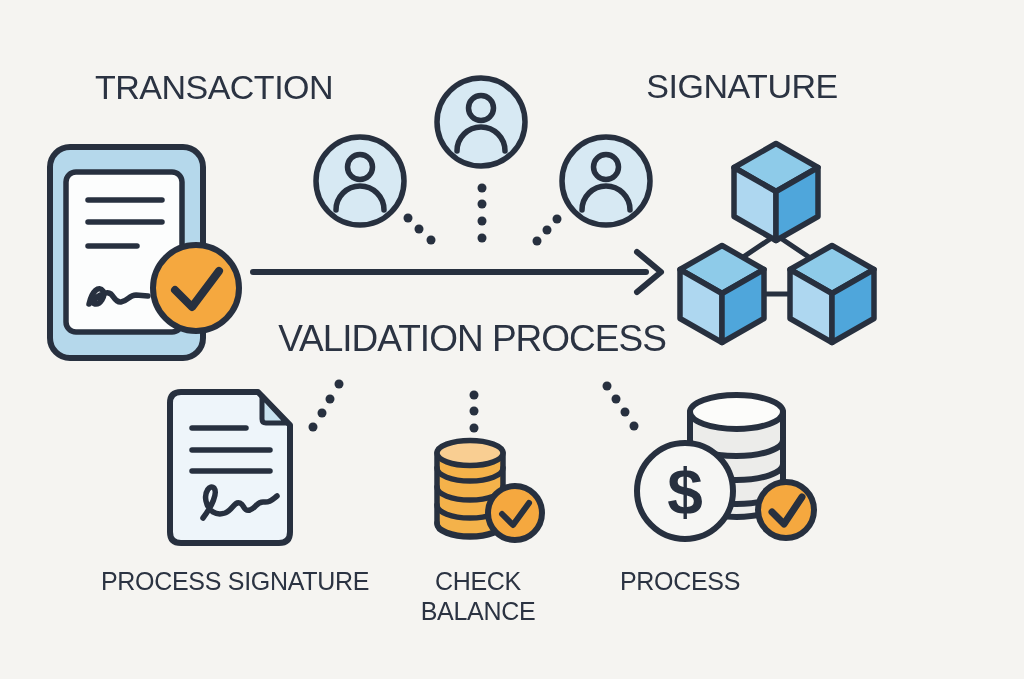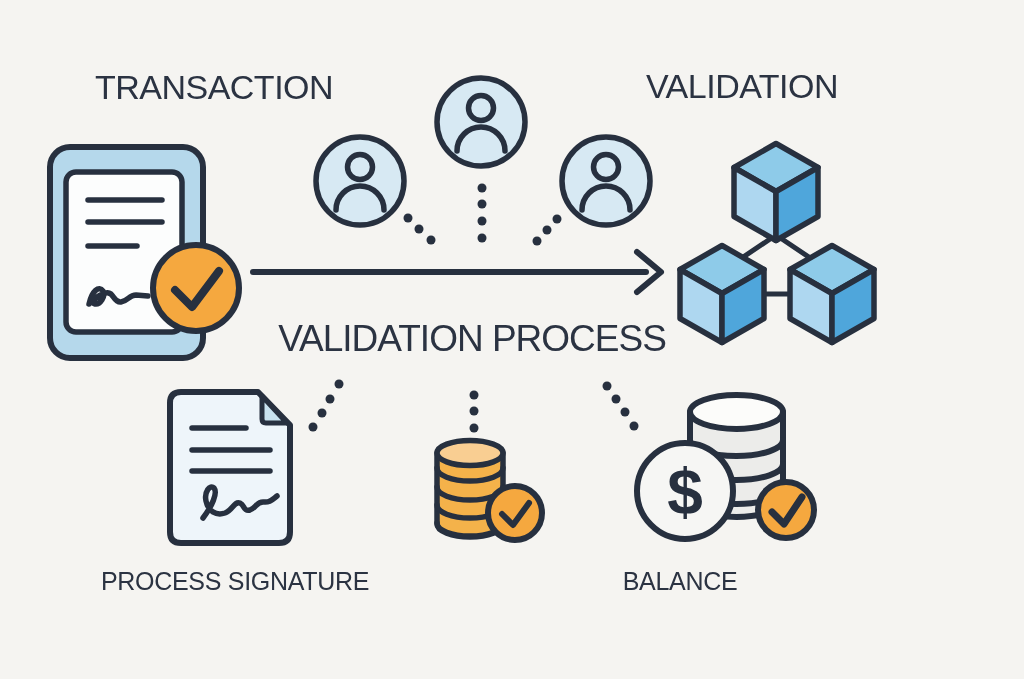--- a/index.html
+++ b/index.html
@@ -167,21 +167,22 @@
       <ellipse cx="736.5" cy="412" rx="46.5" ry="17" fill="var(--coin_gray_top)" stroke="var(--ink)" stroke-width="6"></ellipse>
       <circle cx="685" cy="491" r="48" fill="var(--dollar_coin)" stroke="var(--ink)" stroke-width="6"></circle>
       <text x="685" y="514" text-anchor="middle" class="dollar-glyph">$</text>
       <circle cx="786" cy="510" r="28" fill="var(--orange)" stroke="var(--ink)" stroke-width="6"></circle>
       <path d="M772,512 L784,524 L802,497" class="ink-stroke" stroke-width="7"></path>
     </g>
   </svg>
 
   <div class="txt title" style="left:214px; top:87px;">TRANSACTION</div>
 
-  <div class="txt title" style="left:742px; top:86px;">VALIDATION</div>
+  <div class="txt title" style="left:742px; top:86px;">SIGNATURE</div>
 
   <div class="txt center-title" style="left:472px; top:339px;">VALIDATION PROCESS</div>
 
   <div class="txt icon-label" style="left:235px; top:581px;">PROCESS SIGNATURE</div>
 
+  <div class="txt icon-label wrap2" style="left:478px; top:596px;">CHECK BALANCE</div>
 
-  <div class="txt icon-label" style="left:680px; top:581px;">BALANCE</div>
+  <div class="txt icon-label" style="left:680px; top:581px;">PROCESS</div>
 </div>
 
 </body></html>

